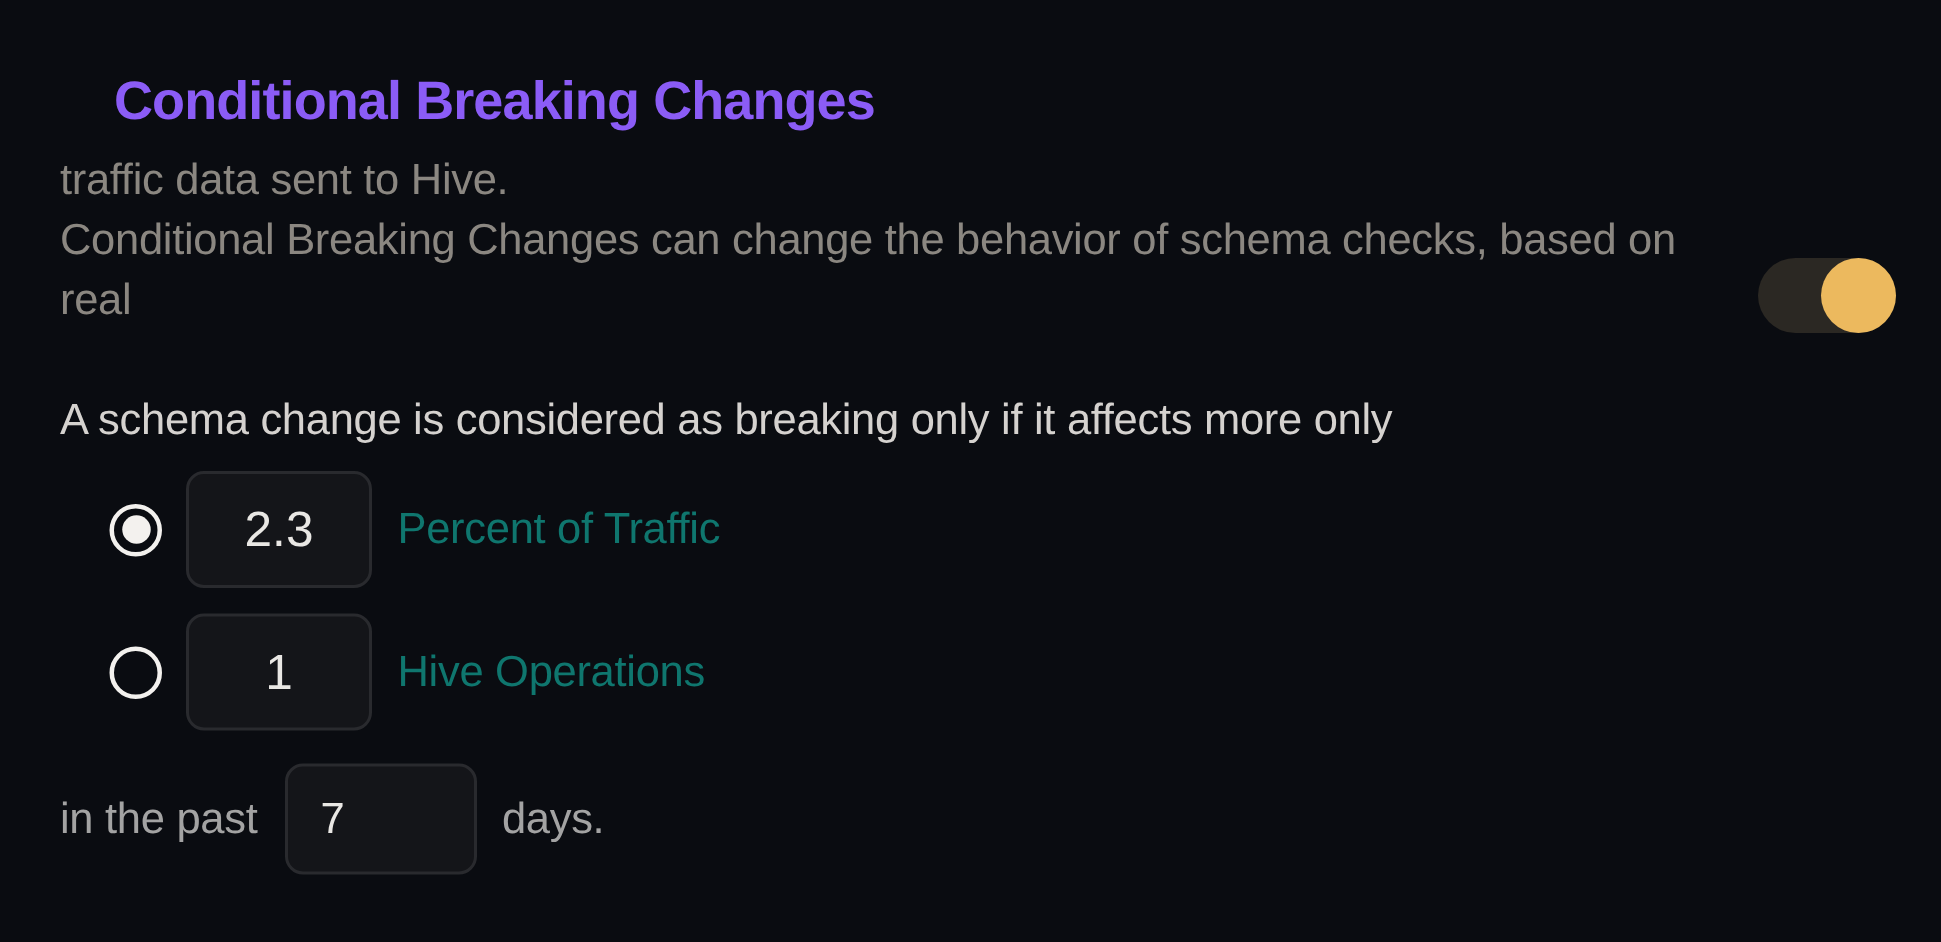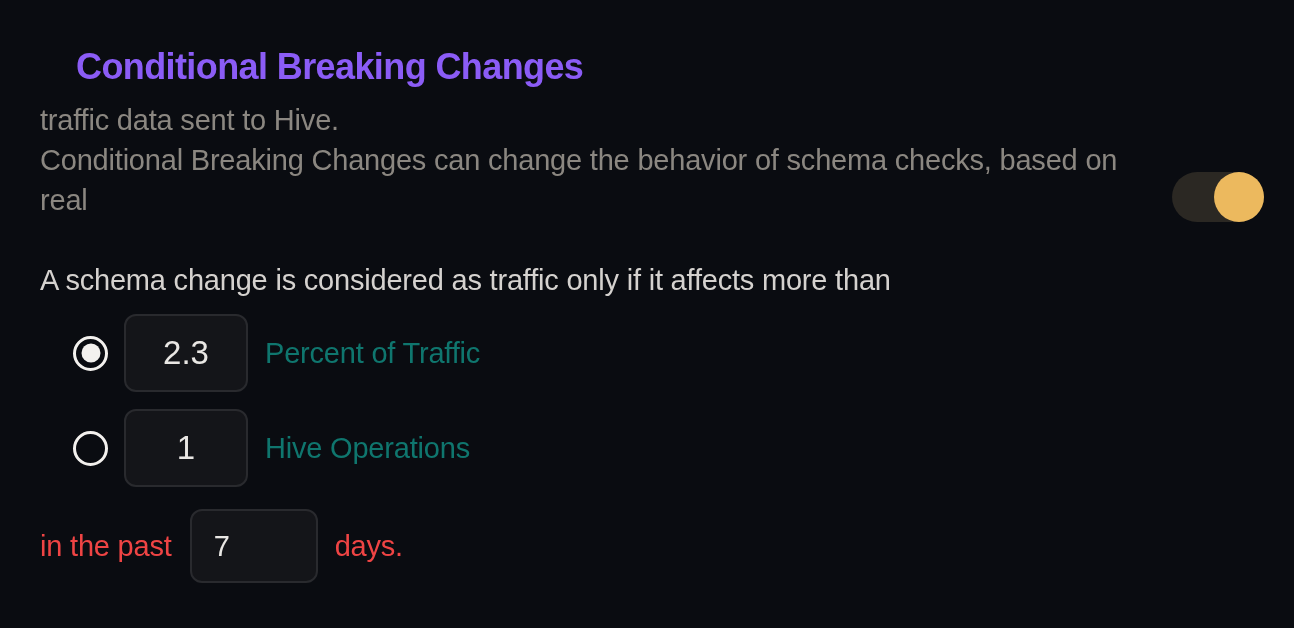--- a/index.html
+++ b/index.html
@@ -127,21 +127,21 @@
     color: #0f766e;
   }
   .period-row {
     margin-top: 22px;
     display: flex;
     align-items: center;
   }
   .period-text {
     font-size: 29px;
     letter-spacing: -0.2px;
-    color: #ef4444;
+    color: #a3a3a3;
   }
   .period-input {
     width: 128px;
     height: 74px;
     margin-left: 18px;
     background: #141519;
     border: 2px solid #292a2e;
     border-radius: 12px;
     color: #e9e7e4;
     font-family: "Liberation Sans", sans-serif;
@@ -163,21 +163,21 @@
     <div class="description">
       <div>traffic data sent to Hive.</div>
       <div>Conditional Breaking Changes can change the behavior of schema checks, based on real</div>
     </div>
 
     <div class="toggle" style="background: rgb(43, 40, 35);">
       <div class="knob" style="background: rgb(236, 185, 94);"></div>
     </div>
 
 
-    <div class="intro">A schema change is considered as traffic only if it affects more than</div>
+    <div class="intro">A schema change is considered as breaking only if it affects more only</div>
 
     <div class="option-row">
       <span class="radio selected"></span>
       <input class="num-input" type="text" value="2.3" style="">
       <span class="option-label">Percent of Traffic</span>
     </div>
 
     <div class="option-row">
       <span class="radio"></span>
       <input class="num-input" type="text" value="1" style="">

